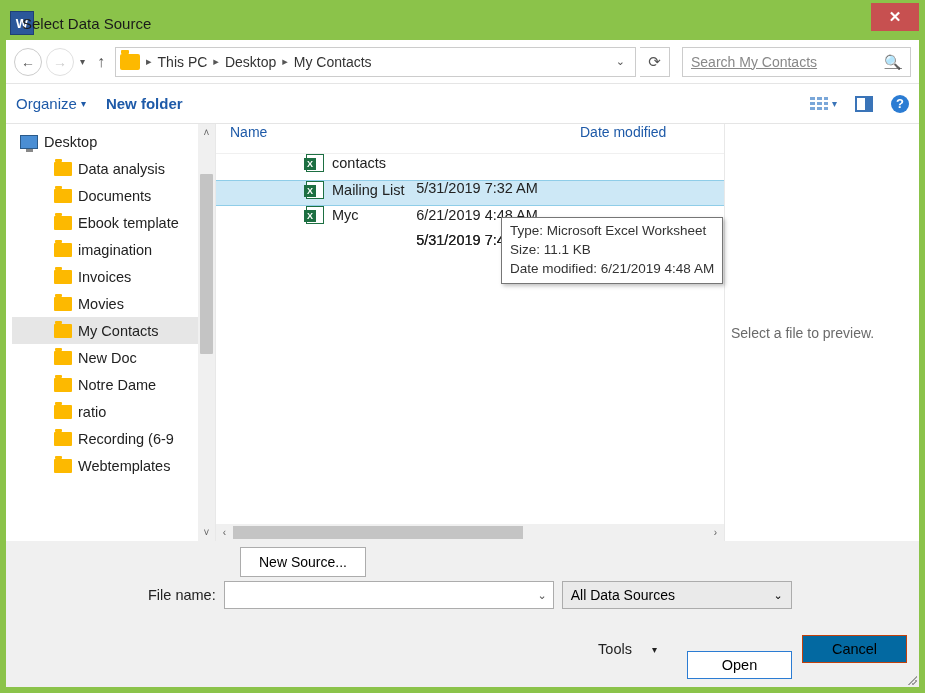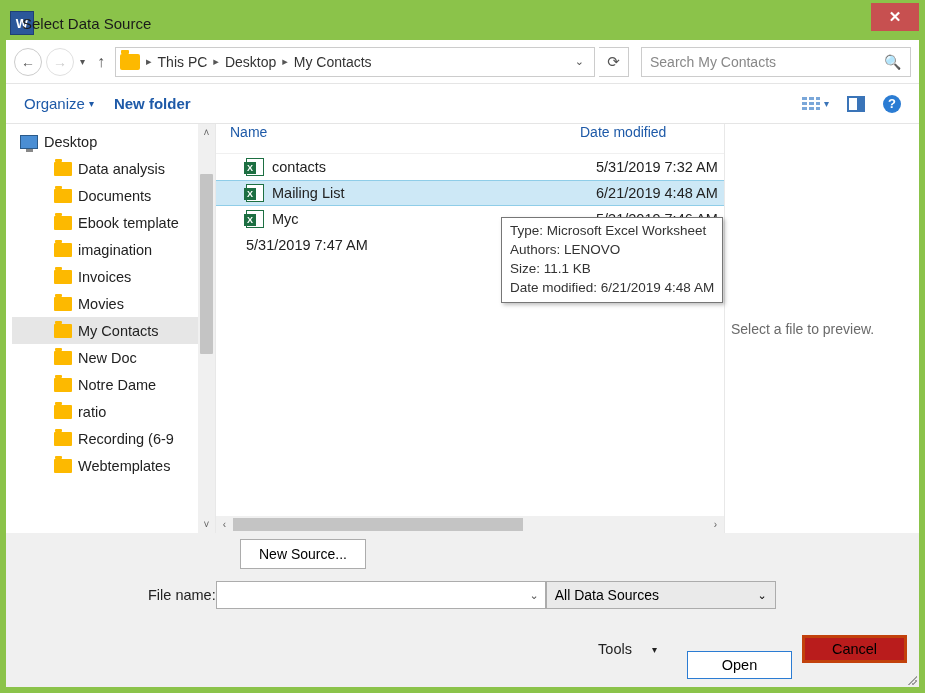--- a/index.html
+++ b/index.html
@@ -63,29 +63,29 @@
     width:8px; height:4px; background:#fdb900; border-radius:1px;
   }
   .crumb-sep { color:#555; font-size:11px; }
   .addr-drop { margin-left:auto; font-size:11px; color:#555; padding:0 6px;}
   .refresh-btn {
     width:30px; height:30px; border:1px solid #ccc; border-left:none;
     display:flex; align-items:center; justify-content:center;
     color:#555; font-size:15px;
   }
   .searchbox {
-    width:270px; height:30px; border:1px solid #ccc; margin-left:8px;
+    width:229px; height:30px; border:1px solid #ccc; margin-left:8px;
     display:flex; align-items:center; padding:0 8px;
-    color:#888; font-size:14px; justify-content:space-between;
+    color:#888; font-size:14px; justify-content:space-between;text-decoration:underline;
   }
   .searchbox .mag { color:#555; }
   
   .toolbar {
     height:40px; display:flex; align-items:center;
-    padding:0 18px; gap:20px;
+    padding:0 10px; gap:20px;
     border-bottom:1px solid #e5e5e5;
   }
   .toolbar .organize { color:#1e5aa8; font-size:15px; display:flex; align-items:center; gap:4px;}
   .toolbar .newfolder { color:#1e5aa8; font-size:15px;font-weight:bold; }
   .toolbar-right { margin-left:auto; display:flex; align-items:center; gap:18px; color:#555;}
   .tb-icon { width:18px; height:18px; display:flex; align-items:center; justify-content:center;}
   .views { display:flex; align-items:center; gap:4px;}
   .views .grid {
     width:18px; height:14px;
     background:
@@ -142,21 +142,21 @@
   
   .filelist { flex:1; display:flex; flex-direction:column; position:relative;}
   .fl-header {
     height:30px; display:flex; font-size:14px; color:#1e5aa8;
     padding-left:14px; align-items:flex-start;
     border-bottom:1px solid #f0f0f0;
   }
   .fl-header .col-name { width:350px; }
   .fl-header .col-date { }
   .fl-body { position:relative; }
-  .fl-row { height:26px; display:flex; align-items:center; padding-left:30px; font-size:14.5px; color:#222; gap:8px;}
+  .fl-row { height:26px; display:flex; align-items:center; padding-left:14px; font-size:14.5px; color:#222; gap:8px;flex-direction:column;}
   .fl-row.selected { background:#cde8f6; border:1px solid #8fcde8; border-left:none; border-right:none;}
   .fl-row .fname { width:342px; display:flex; align-items:center; gap:8px;}
   .excel-ico {
     width:18px; height:18px; background:#fff; border:1px solid #1d6f42;
     position:relative; display:flex; align-items:center; justify-content:center;
     font-size:9px; font-weight:bold; color:#fff;
   }
   .excel-ico::before{
     content:"X"; position:absolute; left:-3px; top:3px;
     width:12px; height:12px; background:#1d6f42;
@@ -183,45 +183,45 @@
     padding:4px 8px; font-size:13.5px; color:#333;
     box-shadow:2px 2px 4px rgba(0,0,0,.25);
     line-height:1.4;
   }
   
   .bottom {
     background:#f0f0f0;
     padding:6px 12px 8px 12px;
     position:relative;
   }
-  .newsource-row { padding-left:222px; margin-bottom:12px;}
+  .newsource-row { padding-left:222px; margin-bottom:4px;}
   .newsource-btn {
     height:30px; padding:0 18px; background:#fff; border:1px solid #acacac;
     font-size:14px;
   }
   .filename-row {
-    display:flex; align-items:center; margin-bottom:10px;
+    display:flex; align-items:center; gap:8px; margin-bottom:10px;
     padding-left:130px;
   }
   .filename-row label { font-size:14.5px; color:#222;}
   .filename-input {
     width:330px; height:28px; border:1px solid #acacac; background:#fff;
     display:flex; align-items:center; justify-content:flex-end; padding-right:6px;
   }
   .filetype-select {
     width:230px; height:28px; border:1px solid #acacac; background:#eaeaea;
     display:flex; align-items:center; justify-content:space-between;
     padding:0 8px; font-size:14px;
   }
   .action-row {
     display:flex; align-items:center; justify-content:flex-end; gap:10px;
   }
   .tools { font-size:14.5px; color:#222; display:flex; align-items:center; gap:20px; margin-right:20px;}
   .btn {
-    width:105px; height:28px; border:3px solid #c2410c; background:#b91c1c;
+    width:105px; height:28px; border:1px solid #c2410c; background:#0369a1;
     font-size:14.5px;
   }
   .btn.primary { border:1px solid #2b7cd3; background:#fff;margin-top:32px;}
   .resize-grip {
     position:absolute; right:2px; bottom:2px;
     width:12px; height:12px;
     background:
       linear-gradient(135deg, transparent 60%, #9e9e9e 60% 70%, transparent 70% 75%, #9e9e9e 75% 85%, transparent 85%);
   }
 </style>
@@ -369,21 +369,20 @@
             </div>
             <div>5/31/2019 7:46 AM</div>
           </div>
           <div class="fl-row">
             <div>5/31/2019 7:47 AM</div>
           </div>
         </div>
 
       <div class="tooltip">
         <div>Type: Microsoft Excel Worksheet</div>
-        <div>Authors: LENOVO</div>
         <div>Size: 11.1 KB</div>
         <div>Date modified: 6/21/2019 4:48 AM</div>
       </div>
 
       <div class="hscroll">
         <div class="arrow">‹</div>
         <div class="track">
             <div class="thumb"></div>
           </div>
         <div class="arrow">›</div>

